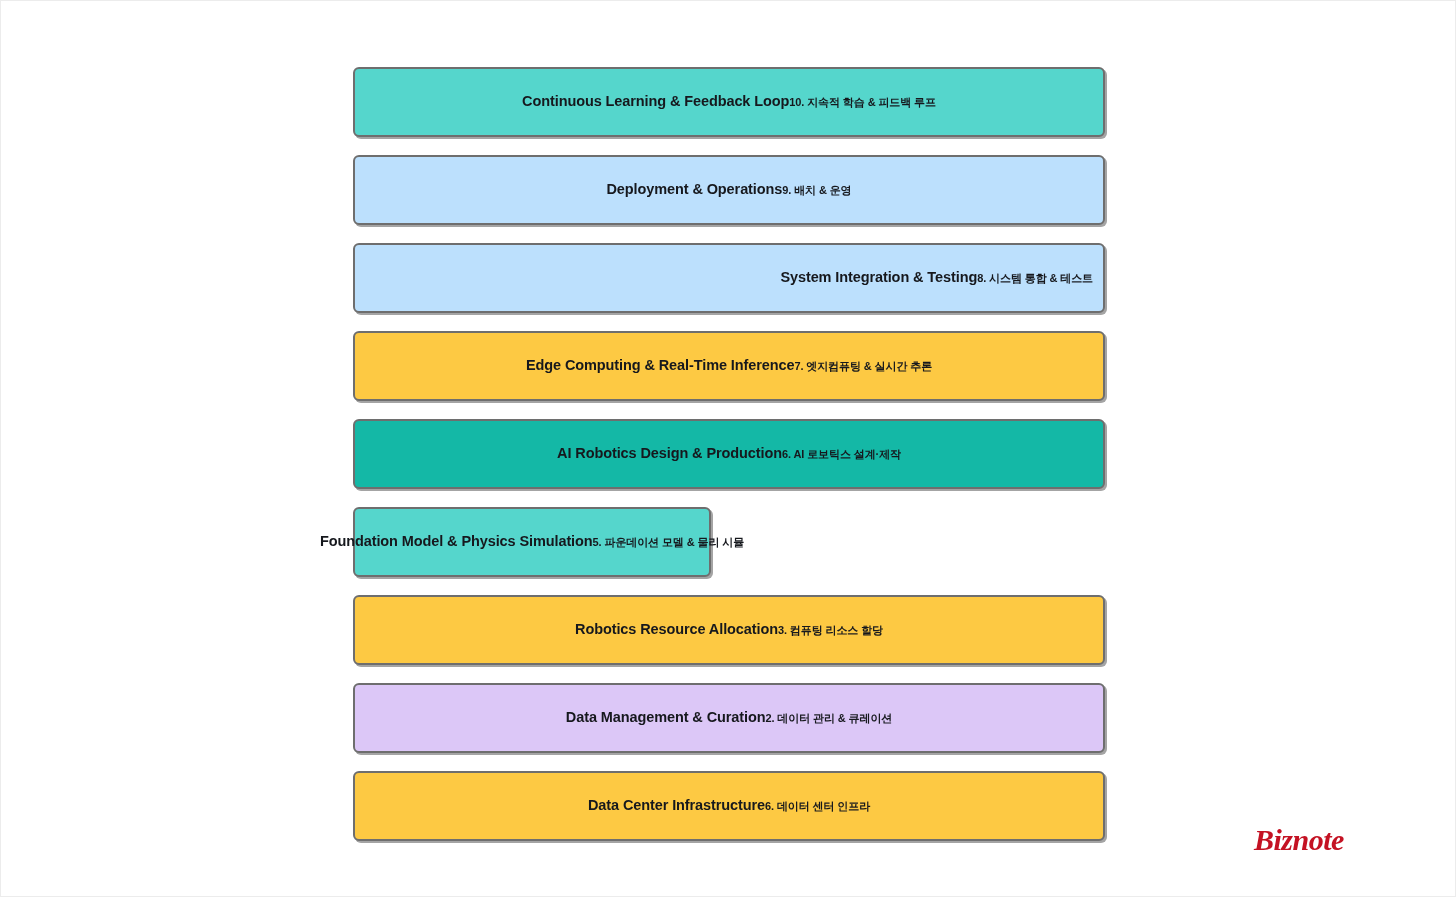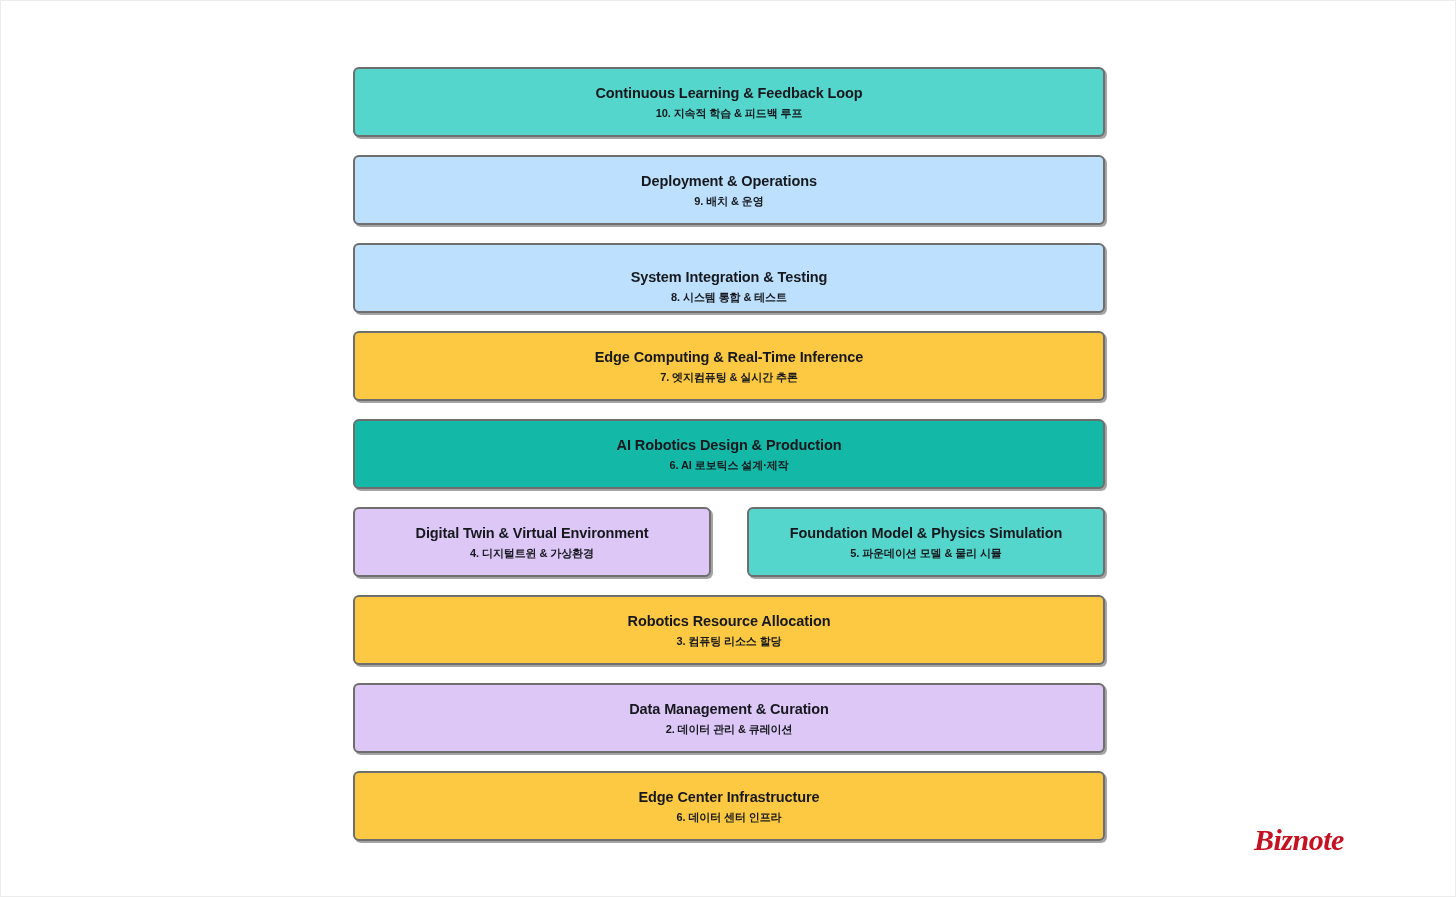--- a/index.html
+++ b/index.html
@@ -33,21 +33,20 @@
   }
   .layer-row:last-child {
     margin-bottom: 0;
   }
   .layer-box {
     box-sizing: border-box;
     border: 2px solid #6e6e6e;
     border-radius: 6px;
     box-shadow: 2px 2px 0 0 rgba(90,90,90,0.55);
     display: flex;
-    flex-direction: column;
     align-items: center;
     justify-content: center;
     text-align: center;
     padding: 6px 10px;
     height: 70px;
   }
   .layer-box.full {
     width: 100%;
   }
   .layer-box.half {
@@ -119,24 +118,20 @@
     </div>
 
     <div class="layer-row">
       <div class="layer-box full" style="background-color: #14b8a6;">
         <div class="layer-title">AI Robotics Design &amp; Production</div>
         <div class="layer-subtitle">6. AI 로보틱스 설계·제작</div>
       </div>
     </div>
 
     <div class="layer-row">
-      <div class="layer-box half" style="background-color: rgb(220, 199, 247);">
-        <div class="layer-title">Digital Twin &amp; Virtual Environment</div>
-        <div class="layer-subtitle">4. 디지털트윈 &amp; 가상환경</div>
-      </div>
       <div class="layer-box half" style="background-color: rgb(85, 214, 204);">
         <div class="layer-title">Foundation Model &amp; Physics Simulation</div>
         <div class="layer-subtitle">5. 파운데이션 모델 &amp; 물리 시뮬</div>
       </div>
     </div>
 
     <div class="layer-row">
       <div class="layer-box full" style="background-color: rgb(253, 201, 67);">
         <div class="layer-title">Robotics Resource Allocation</div>
         <div class="layer-subtitle">3. 컴퓨팅 리소스 할당</div>
@@ -145,21 +140,21 @@
 
     <div class="layer-row">
       <div class="layer-box full" style="background-color: rgb(220, 199, 247);">
         <div class="layer-title">Data Management &amp; Curation</div>
         <div class="layer-subtitle">2. 데이터 관리 &amp; 큐레이션</div>
       </div>
     </div>
 
     <div class="layer-row">
       <div class="layer-box full" style="background-color: rgb(253, 201, 67);">
-        <div class="layer-title">Edge Center Infrastructure</div>
+        <div class="layer-title">Data Center Infrastructure</div>
         <div class="layer-subtitle">6. 데이터 센터  인프라</div>
       </div>
     </div>
 
   </div>
 
   <div class="brand">Biznote</div>
 
 </div>
 

